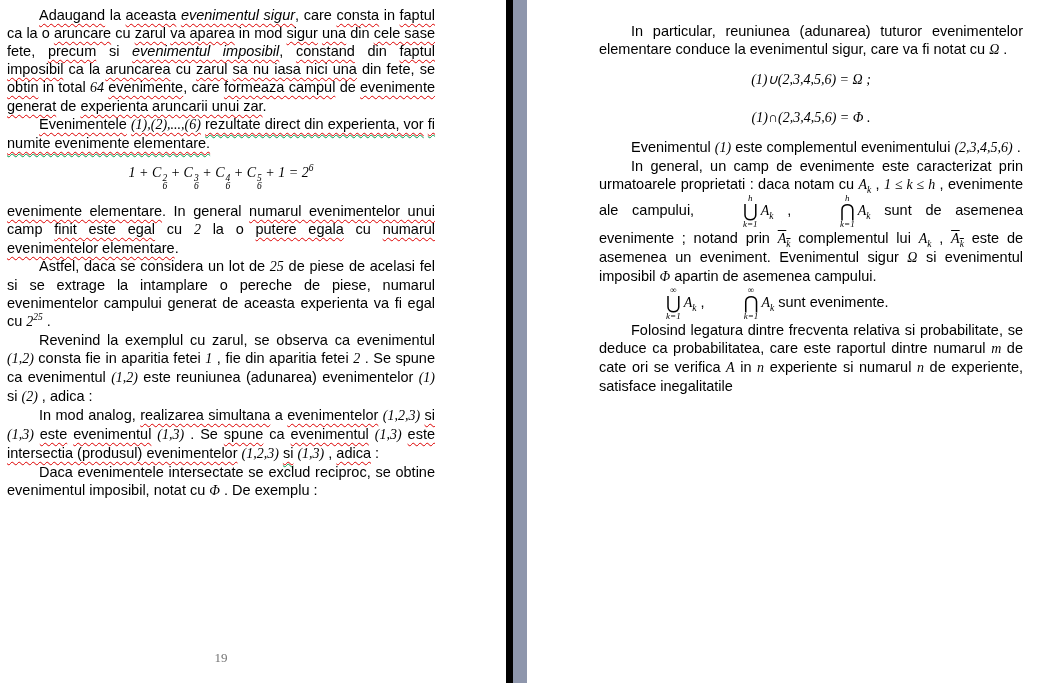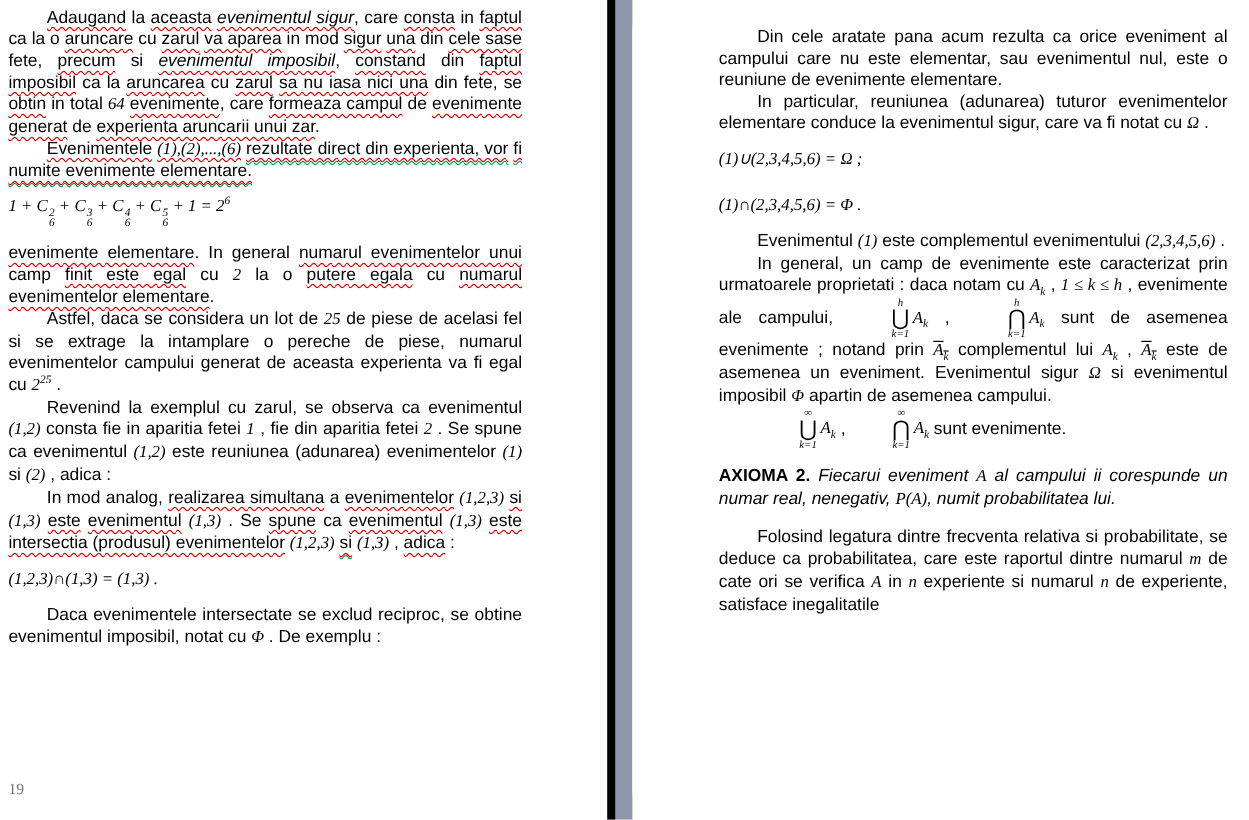--- a/index.html
+++ b/index.html
@@ -2,35 +2,35 @@
 <html><head>
 <meta charset="utf-8">
 <style>
   html,body{margin:0;padding:0;}
   body{
     width:1041px;height:683px;position:relative;overflow:hidden;
     background:#ffffff;
     font-family:"Liberation Sans",sans-serif;
     color:#000;
   }
-  .page{position:absolute;top:0;height:683px;background:#fff;border-radius:23px;}
+  .page{position:absolute;top:0;height:683px;background:#fff;}
   #pageL{left:0;width:506px;}
   #pageR{left:527px;width:514px;}
   #divBlack{position:absolute;top:0;left:506px;width:7px;height:683px;background:var(--divider-black,#010101);}
   #divSlate{position:absolute;top:0;left:513px;width:14px;height:683px;background:var(--divider-slate,#8e96ac);}
   .col{
     position:absolute;text-align:justify;
     font-size:14.5px;line-height:18px;
   }
   #colL{left:7px;top:6px;width:428px;}
   #colR{left:72px;top:22px;width:424px;}
   p.para{margin:0;}
   p.para.ind{text-indent:32px;}
   p.para.axioma{margin:13px 0;}
-  .formula{text-align:left;margin:11px 0;}
+  .formula{text-align:center;margin:11px 0;}
   .fline + .fline{margin-top:19px;}
   .m{font-family:"Liberation Serif",serif;font-style:italic;font-size:14px;}
   .it{font-style:italic;}
   .bd{font-weight:bold;font-style:normal;font-family:"Liberation Sans",sans-serif;}
   sup,sub{font-size:9.5px;font-family:"Liberation Serif",serif;font-style:italic;line-height:0;}
   .ss{display:inline-flex;flex-direction:column;align-items:flex-start;vertical-align:-4px;line-height:7.5px;font-size:9.5px;margin-left:1px;font-family:"Liberation Serif",serif;font-style:italic;}
   .ss span{display:block;height:8px;}
   .over{text-decoration:overline;text-decoration-thickness:1px;}
   .u-r{
     text-decoration-line:underline;text-decoration-style:wavy;
@@ -44,21 +44,21 @@
   }
   .bigop{
     display:inline-flex;flex-direction:column;align-items:center;
     vertical-align:middle;margin:0 3px;line-height:1;
     font-family:"Liberation Serif",serif;
   }
   .bigop .t{font-size:9px;font-style:italic;line-height:9px;}
   .bigop .o{font-size:18px;font-style:normal;line-height:17px;}
   .bigop .b{font-size:9px;font-style:italic;line-height:9px;}
   .pagenum{
-    position:absolute;top:650px;text-align:left;
+    position:absolute;top:650px;text-align:center;
     color:var(--page-num,#737373);font-size:13px;
     font-family:"Liberation Serif",serif;
   }
   #numL{left:7px;width:428px;}
   #numR{left:72px;width:424px;}
 </style>
 </head>
 <body style="--divider-black: #010101; --divider-slate: #8e96ac; --squiggle-red: #dd0000; --squiggle-green: #00a050; --page-num: #737373;">
 
 <div id="pageL" class="page">
@@ -77,34 +77,30 @@
               <span>6</span>
             </span></span><span class="m"> + </span><span class="m">C<span class="ss">
               <span>5</span>
               <span>6</span>
             </span></span><span class="m"> + 1 = </span><span class="m">2<sup>6</sup></span></div>
       </div>
       <p class="para"><span class="u-r"><span>evenimente elementare</span></span><span>. In general </span><span class="u-r"><span>numarul evenimentelor unui</span></span><span> camp </span><span class="u-r"><span>finit este egal</span></span><span> cu </span><span class="m">2</span><span> la o </span><span class="u-r"><span>putere egala</span></span><span> cu </span><span class="u-r"><span>numarul evenimentelor elementare</span></span><span>.</span></p>
       <p class="para ind"><span>Astfel, daca se considera un lot de </span><span class="m">25</span><span> de piese de acelasi fel si se extrage la intamplare o pereche de piese, numarul evenimentelor campului generat de aceasta experienta va fi egal cu </span><span class="m">2<sup>25</sup></span><span> .</span></p>
       <p class="para ind"><span>Revenind la exemplul cu zarul, se observa ca evenimentul </span><span class="m">(1,2)</span><span> consta fie in aparitia fetei </span><span class="m">1</span><span> , fie din aparitia fetei </span><span class="m">2</span><span> . Se spune ca evenimentul </span><span class="m">(1,2)</span><span> este reuniunea (adunarea) evenimentelor </span><span class="m">(1)</span><span> si </span><span class="m">(2)</span><span> , adica :</span></p>
       <p class="para ind"><span>In mod analog, </span><span class="u-r"><span>realizarea simultana</span></span><span> a </span><span class="u-r"><span>evenimentelor</span></span><span> </span><span class="m">(1,2,3)</span><span> </span><span class="u-r"><span>si</span></span><span> </span><span class="m">(1,3)</span><span> </span><span class="u-r"><span>este</span></span><span> </span><span class="u-r"><span>evenimentul</span></span><span> </span><span class="m">(1,3)</span><span> . Se </span><span class="u-r"><span>spune</span></span><span> ca </span><span class="u-r"><span>evenimentul</span></span><span> </span><span class="m">(1,3)</span><span> </span><span class="u-r"><span>este intersectia (produsul) evenimentelor</span></span><span> </span><span class="m">(1,2,3)</span><span> </span><span class="u-g"><span class="u-r"><span>si</span></span></span><span> </span><span class="m">(1,3)</span><span> , </span><span class="u-r"><span>adica</span></span><span> :</span></p>
-      <div class="formula">
-        <div class="fline"><span class="m">(1,2,3)∩(1,3) = (1,3) .</span></div>
-      </div>
       <p class="para ind"><span>Daca evenimentele intersectate se exclud reciproc, se obtine evenimentul imposibil, notat cu </span><span class="m">Φ</span><span> . De exemplu :</span></p>
     </div>
   <div id="numL" class="pagenum">19</div>
 </div>
 
 <div id="divBlack"></div>
 <div id="divSlate"></div>
 
 <div id="pageR" class="page">
   <div id="colR" class="col">
-      <p class="para ind"><span>Din cele aratate pana acum rezulta ca orice eveniment al campului care nu este elementar, sau evenimentul nul, este o reuniune de evenimente elementare.</span></p>
       <p class="para ind"><span>In particular, reuniunea (adunarea) tuturor evenimentelor elementare conduce la evenimentul sigur, care va fi  notat cu </span><span class="m">Ω</span><span> .</span></p>
       <div class="formula">
         <div class="fline"><span class="m">(1)∪(2,3,4,5,6) = Ω ;</span></div>
         <div class="fline"><span class="m">(1)∩(2,3,4,5,6) = Φ .</span></div>
       </div>
       <p class="para ind"><span>Evenimentul </span><span class="m">(1)</span><span> este complementul evenimentului </span><span class="m">(2,3,4,5,6)</span><span> .</span></p>
       <p class="para ind"><span>In general, un camp de evenimente este caracterizat prin urmatoarele proprietati : daca notam cu </span><span class="m">A<sub>k</sub></span><span> , </span><span class="m">1 ≤ k ≤ h</span><span> , evenimente ale campului, </span><span class="bigop">
           <span class="t">h</span>
           <span class="o">⋃</span>
           <span class="b">k=1</span>
@@ -115,16 +111,15 @@
         </span><span class="m">A<sub>k</sub></span><span> sunt de asemenea evenimente ; notand prin </span><span class="m"><span class="over">A<sub>k</sub></span></span><span> complementul lui </span><span class="m">A<sub>k</sub></span><span> , </span><span class="m"><span class="over">A<sub>k</sub></span></span><span> este de asemenea un eveniment. Evenimentul sigur </span><span class="m">Ω</span><span> si evenimentul imposibil </span><span class="m">Φ</span><span> apartin de asemenea campului.</span></p>
       <p class="para ind"><span class="bigop">
           <span class="t">∞</span>
           <span class="o">⋃</span>
           <span class="b">k=1</span>
         </span><span class="m">A<sub>k</sub></span><span> , </span><span class="bigop">
           <span class="t">∞</span>
           <span class="o">⋂</span>
           <span class="b">k=1</span>
         </span><span class="m">A<sub>k</sub></span><span> sunt evenimente.</span></p>
-      <p class="para axioma"><span class="bd">AXIOMA 2.</span><span> </span><span class="it">Fiecarui eveniment </span><span class="m">A</span><span class="it"> al campului ii corespunde un numar real, nenegativ, </span><span class="m">P(A)</span><span class="it">, numit probabilitatea lui.</span></p>
       <p class="para ind"><span>Folosind legatura dintre frecventa relativa si probabilitate, se deduce  ca probabilitatea, care este raportul dintre numarul </span><span class="m">m</span><span> de cate ori se verifica </span><span class="m">A</span><span> in </span><span class="m">n</span><span> experiente si numarul </span><span class="m">n</span><span> de experiente, satisface inegalitatile</span></p>
     </div>
 </div>
 
 </body></html>

